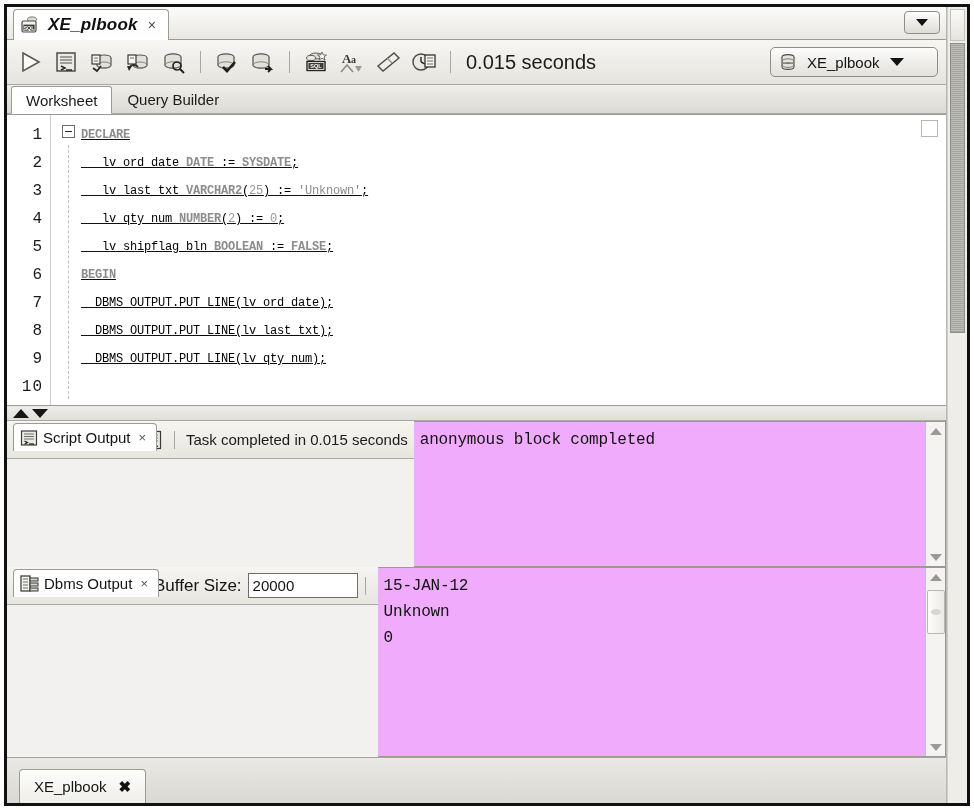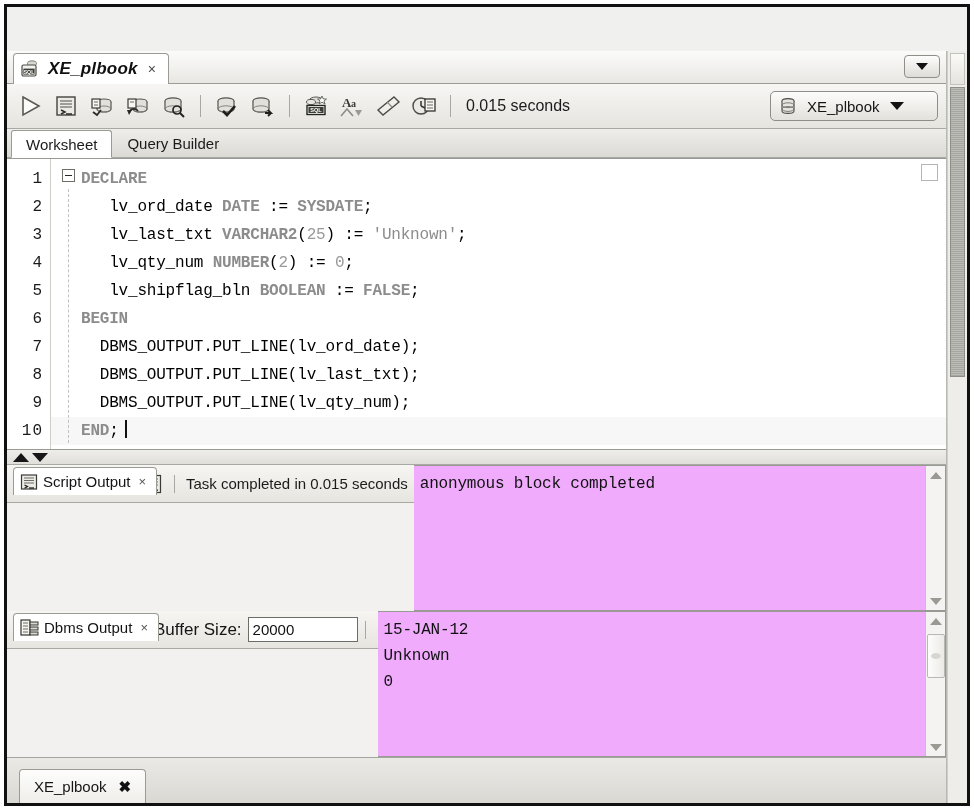--- a/index.html
+++ b/index.html
@@ -22,21 +22,20 @@
     width: 966px; height: 802px;
     border: 3px solid #111111;
     background: #f0f0ef;
   }
   .window-inner {
     position: absolute;
     left: 0; top: 0; right: 0; bottom: 0;
     background: #f2f1ef;
     display: flex;
     flex-direction: row;
-    margin-top: 44px;
   }
   .window-body {
     position: relative;
     flex: 1 1 auto;
     min-width: 0;
     display: flex;
     flex-direction: column;
     background: #f2f1ef;
     border-right: 1px solid #b9b9b4;
   }
@@ -108,21 +107,21 @@
     border: 1px solid transparent;
     border-radius: 3px;
   }
   .tb-sep {
     width: 1px; height: 22px;
     background: #a8a8a3;
     margin: 0 7px;
     flex: 0 0 auto;
   }
   .tb-status {
-    font-size: 16px;
+    font-size: 20px;
     color: #1b1b1b;
     padding: 0 6px;
     white-space: nowrap;
   }
   .conn-picker {
     margin-left: auto;
     margin-right: 2px;
     height: 30px;
     min-width: 168px;
     border: 1px solid #8e8e89;
@@ -220,26 +219,27 @@
     display: flex; align-items: center; justify-content: center;
     cursor: pointer;
   }
   .fold-box::before {
     content: "";
     width: 7px; height: 1px;
     background: #2a2a2a;
   }
   .code-line {
     font-family: "Liberation Mono", monospace;
-    font-size: 16px;
+    font-size: 12px;
     line-height: 28px;
     color: #111111;
     white-space: pre;
     padding-left: 30px;
     letter-spacing: -0.2px;
+    text-decoration: underline;
   }
   .code-line.last {
     background: #f7f7f7;
   }
   .kw { color: #8c8c8c; font-weight: bold; }
   .num { color: #9a9a9a; }
   .str { color: #8c8c8c; }
   .plain { color: #000000; }
   .caret-bar {
     display: inline-block;
@@ -654,21 +654,20 @@
             <div id="code-lines">
                 <div class="code-line"><span class="kw">DECLARE</span></div>
                 <div class="code-line"><span class="plain">   lv_ord_date </span><span class="kw">DATE</span><span class="plain"> := </span><span class="kw">SYSDATE</span><span class="plain">;</span></div>
                 <div class="code-line"><span class="plain">   lv_last_txt </span><span class="kw">VARCHAR2</span><span class="plain">(</span><span class="num">25</span><span class="plain">) := </span><span class="str">'Unknown'</span><span class="plain">;</span></div>
                 <div class="code-line"><span class="plain">   lv_qty_num </span><span class="kw">NUMBER</span><span class="plain">(</span><span class="num">2</span><span class="plain">) := </span><span class="num">0</span><span class="plain">;</span></div>
                 <div class="code-line"><span class="plain">   lv_shipflag_bln </span><span class="kw">BOOLEAN</span><span class="plain"> := </span><span class="kw">FALSE</span><span class="plain">;</span></div>
                 <div class="code-line"><span class="kw">BEGIN</span></div>
                 <div class="code-line"><span class="plain">  DBMS_OUTPUT.PUT_LINE(lv_ord_date);</span></div>
                 <div class="code-line"><span class="plain">  DBMS_OUTPUT.PUT_LINE(lv_last_txt);</span></div>
                 <div class="code-line"><span class="plain">  DBMS_OUTPUT.PUT_LINE(lv_qty_num);</span></div>
-                <div class="code-line last"><span class="kw">END</span><span class="plain">;</span><span class="caret-bar"></span></div>
               </div>
           </div>
           <div class="editor-marker"></div>
         </div>
 
         <div class="splitter">
           <span class="tri-up"></span>
           <span class="tri-down"></span>
         </div>
 

